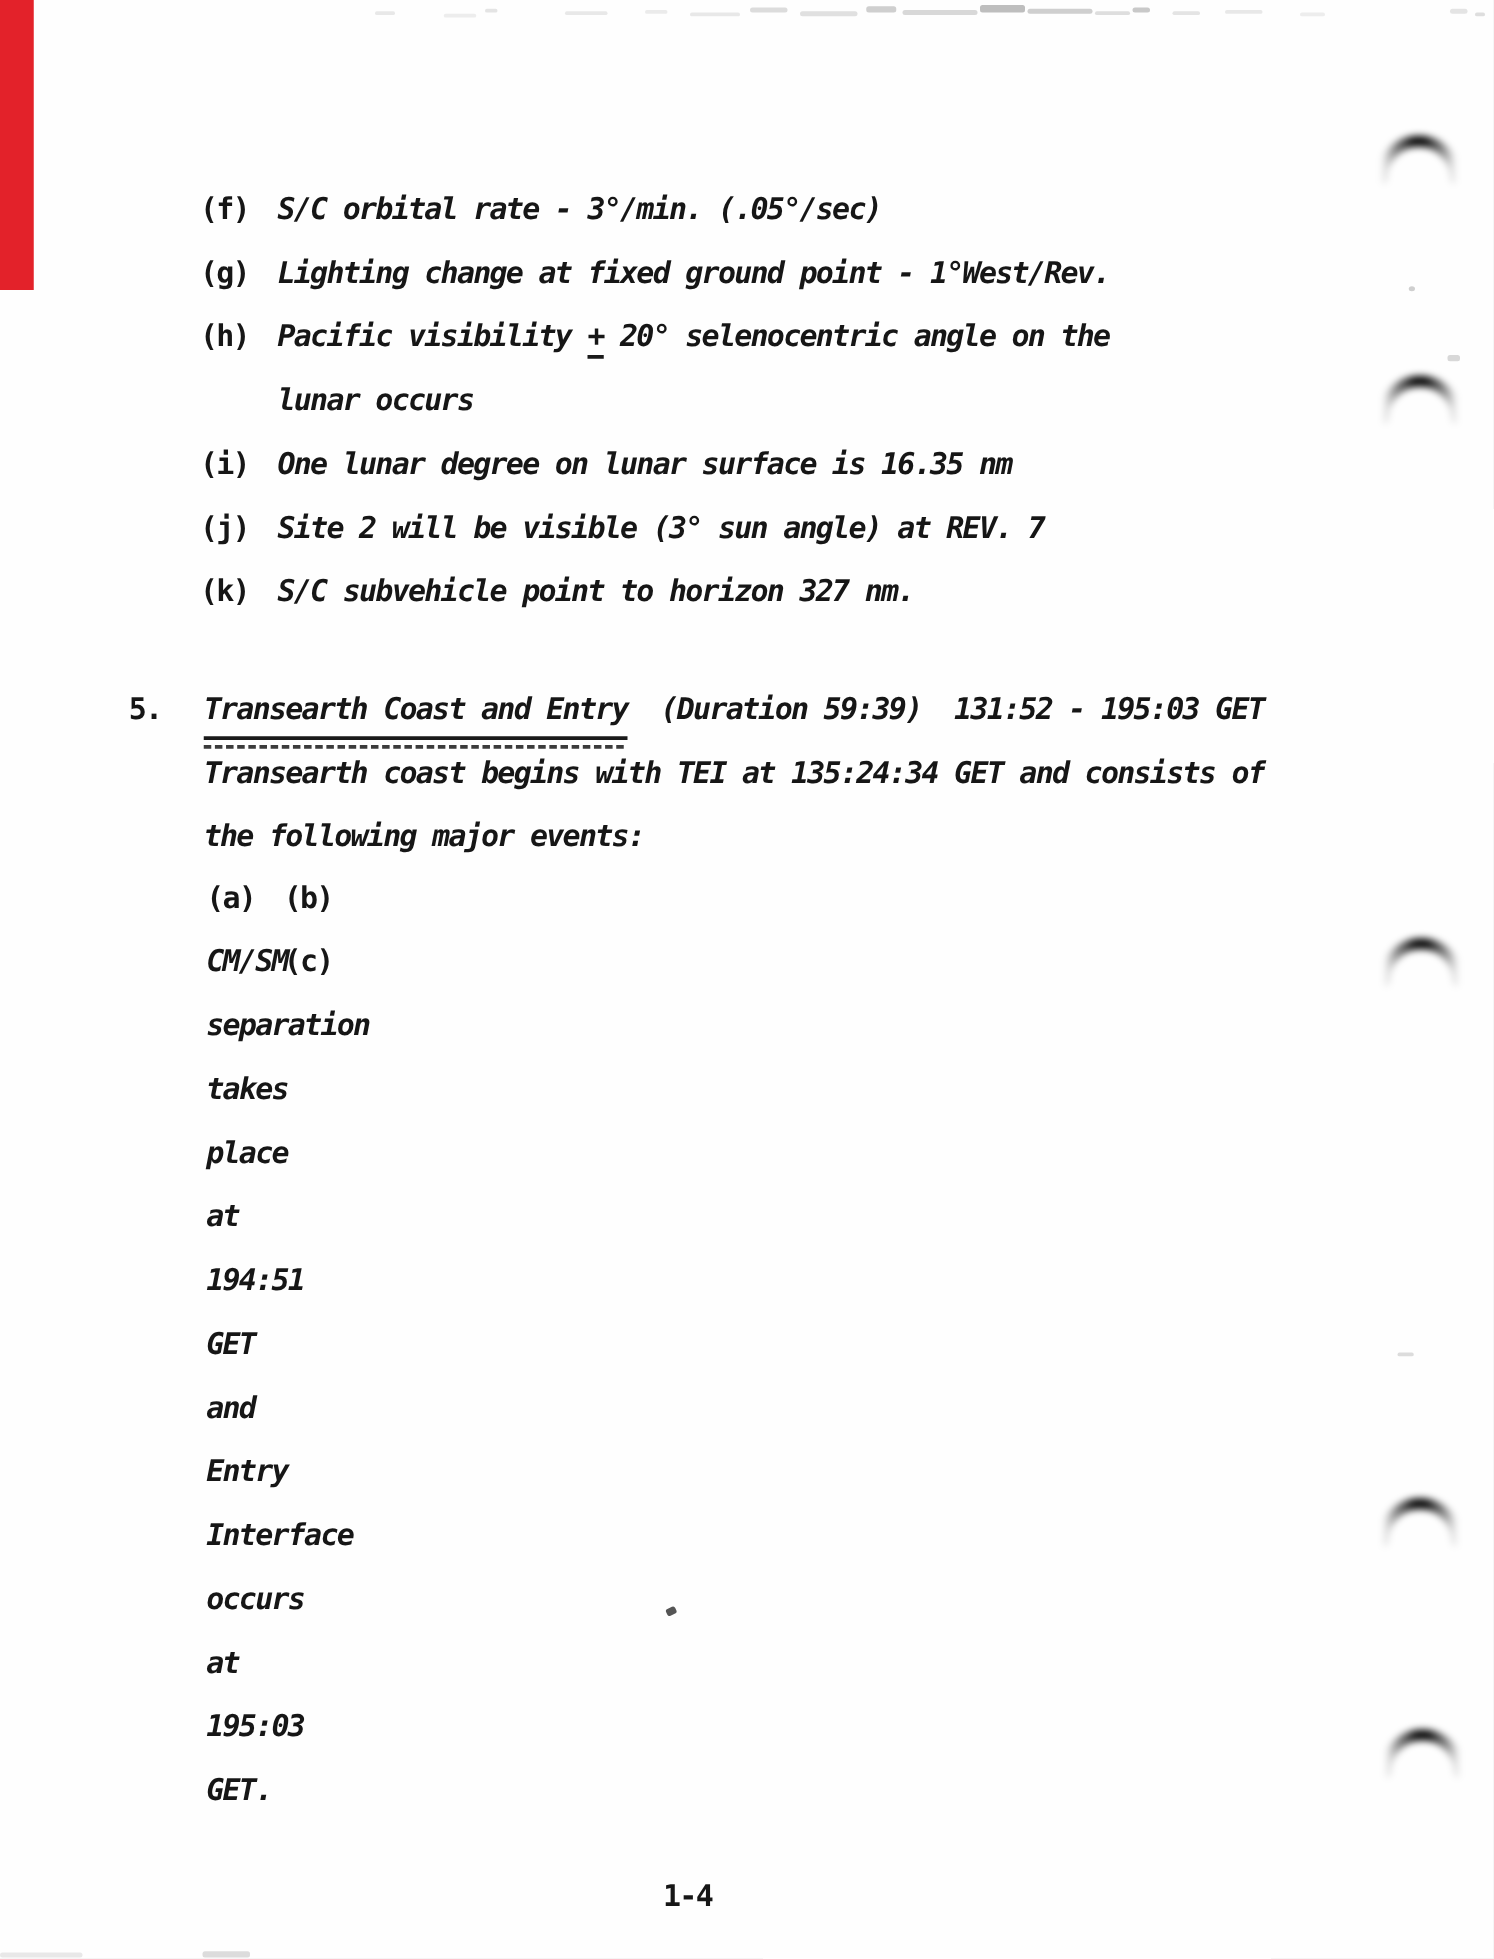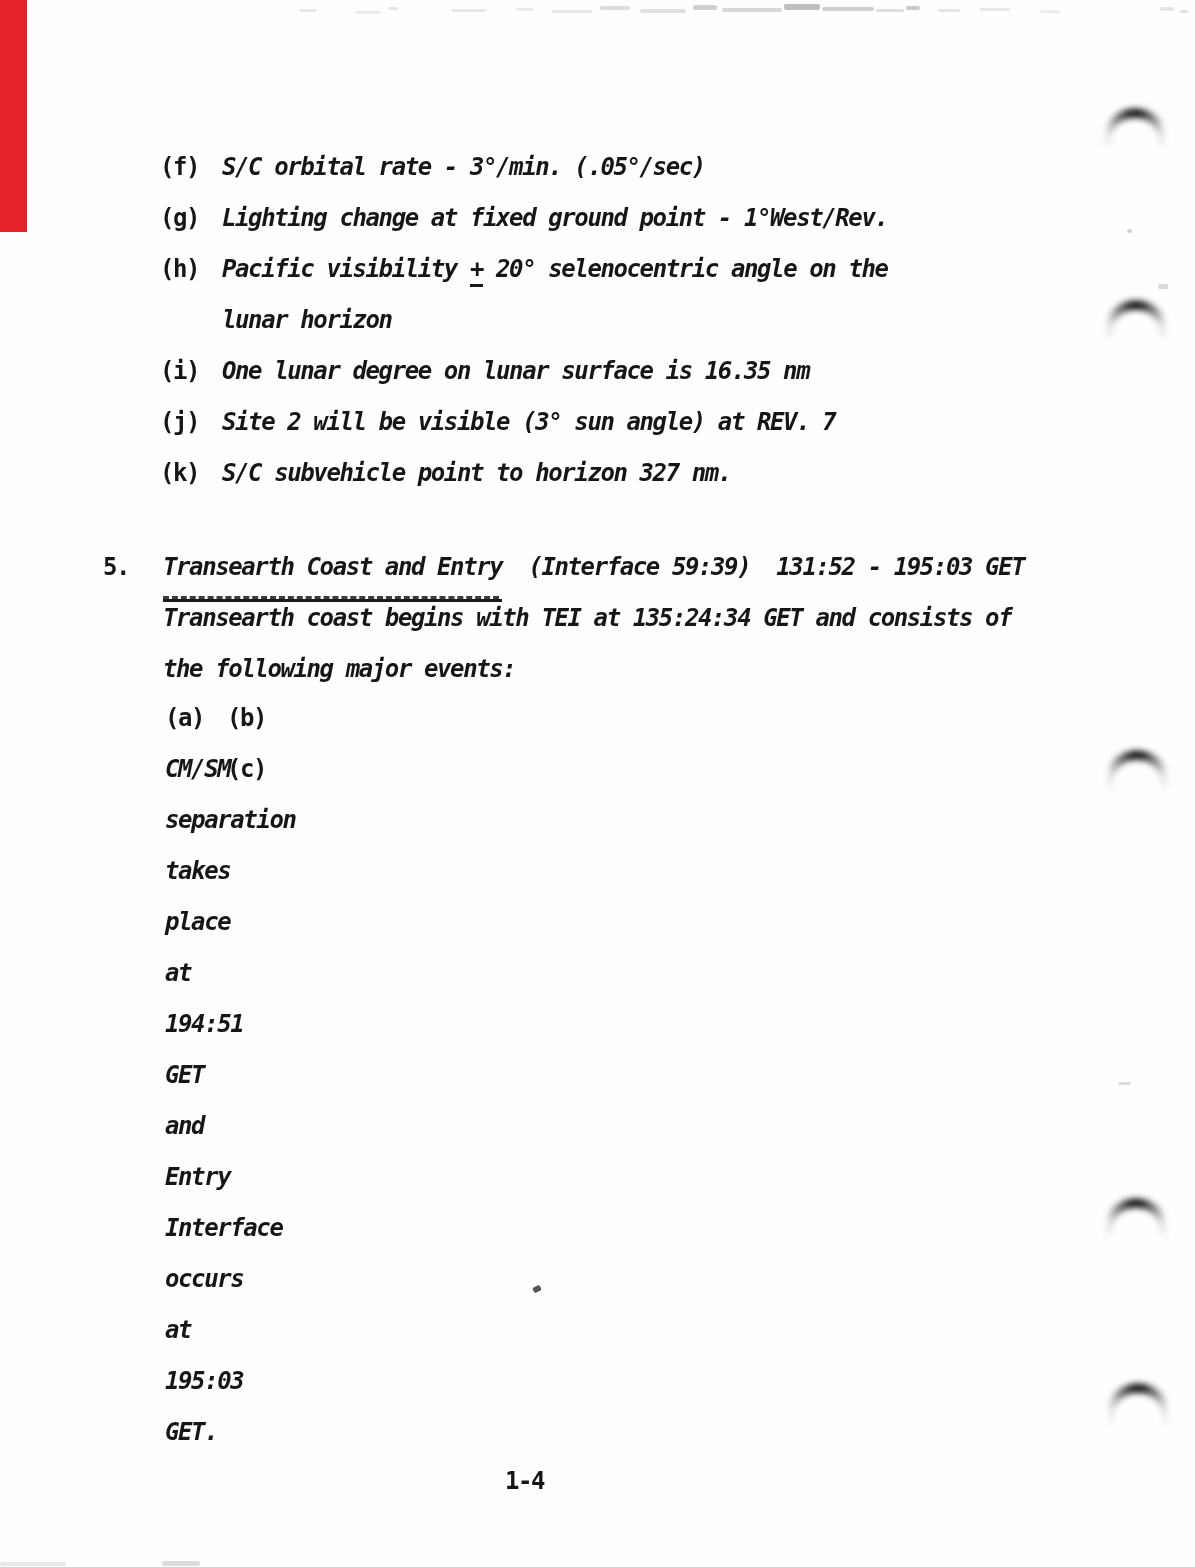--- a/index.html
+++ b/index.html
@@ -15,27 +15,27 @@
     line-height:51px;
     color:#161616;
   }
   
   .grid{position:absolute;display:grid;grid-row-gap:0;}
   #list-fk{left:160px;top:142px;grid-template-columns:62px 780px;}
   #sec5{left:103px;top:542px;grid-template-columns:60px 920px;}
   #subitems{left:165px;top:693px;grid-template-columns:62px 860px;}
   .lbl{white-space:pre;}
   .txt{white-space:pre-wrap;font-style:italic;}
-  .u{border-bottom:3px solid #1a1a1a;padding-bottom:18px;}
+  .u{border-bottom:3px solid #1a1a1a;padding-bottom:8px;}
   .uplus{border-bottom:3px solid #1a1a1a;padding-bottom:1px;}
   .dashed-underline{
     position:absolute;left:163px;top:596px;width:336px;height:0;
     border-top:3px dashed rgba(25,25,25,.85);
   }
-  #pagenum{position:absolute;left:505px;top:1456px;width:90px;}
+  #pagenum{position:absolute;left:505px;top:1492px;width:90px;text-align:center;}
   
   .red-stripe{position:absolute;left:0;top:0;width:27px;height:232px;background:#e3222a;}
   
   .punch{position:absolute;width:100px;height:80px;filter:blur(3px);}
   
   .sp{position:absolute;background:#2a2a2a;border-radius:2px;}
 </style>
 </head>
 <body>
 
@@ -73,35 +73,35 @@
   <i class="sp" style="left:162px;top:1561px;width:38px;height:5px;opacity:.16"></i>
 
   <section class="grid" id="list-fk">
     <span class="lbl">(f)</span>
     <div class="txt">S/C orbital rate - 3°/min. (.05°/sec)</div>
 
     <span class="lbl">(g)</span>
     <div class="txt">Lighting change at fixed ground point - 1°West/Rev.</div>
 
     <span class="lbl">(h)</span>
-    <div class="txt"><span>Pacific visibility </span><span class="uplus">+</span><span> 20° selenocentric angle on the</span><div>lunar horizon</div></div>
+    <div class="txt"><span>Pacific visibility </span><span class="uplus">+</span><span> 20° selenocentric angle on the</span><div>lunar occurs</div></div>
 
     <span class="lbl">(i)</span>
     <div class="txt">One lunar degree on lunar surface is 16.35 nm</div>
 
     <span class="lbl">(j)</span>
     <div class="txt">Site 2 will be visible (3° sun angle) at REV. 7</div>
 
     <span class="lbl">(k)</span>
     <div class="txt">S/C subvehicle point to horizon 327 nm.</div>
   </section>
 
   <section class="grid" id="sec5">
     <span class="lbl">5.</span>
-    <div class="txt"><span class="u">Transearth Coast and Entry</span><span>  (Interface 59:39)  131:52 - 195:03 GET</span></div>
+    <div class="txt"><span class="u">Transearth Coast and Entry</span><span>  (Duration 59:39)  131:52 - 195:03 GET</span></div>
 
     <span class="lbl"></span>
     <div class="txt">Transearth coast begins with TEI at 135:24:34 GET and consists of
 the following major events:</div>
   </section>
   <div class="dashed-underline"></div>
 
   <section class="grid" id="subitems">
     <span class="lbl">(a)</span>
 

